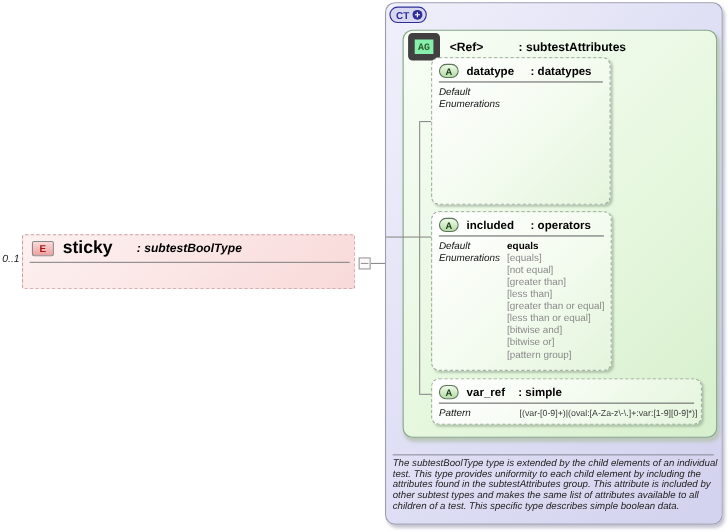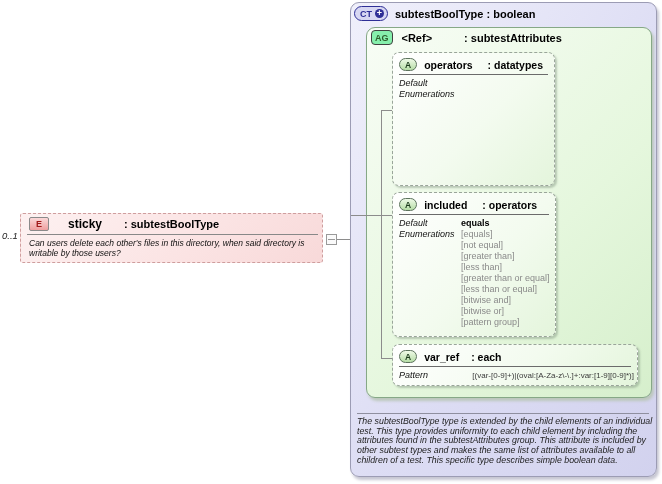--- a/index.html
+++ b/index.html
@@ -31,22 +31,22 @@
   
   #ag-box {
     left:366px; top:27px; width:284px; height:369px;
     border:1px solid #86a886; border-radius:9px;
     background:linear-gradient(135deg,#f8fdf6 0%,#e5f7dd 60%,#d6efcc 100%);
     box-shadow:2px 3px 3px #bcc7bc;
   }
   .ag-header { left:371px; top:30px; display:flex; align-items:center; }
   .badge-ag {
     display:flex; align-items:center; height:13px; padding:0 3px;
-    border:1px solid #404040; border-radius:4px;
-    background:#86efac; color:#2d5f2d; font-size:9px; font-weight:bold;
+    border:6px solid #404040; border-radius:4px;
+    background:#86efac; color:#2d5f2d; font-size:9px; font-weight:bold;font-family:Liberation Mono, monospace;
   }
   .ag-name { margin-left:9px; font-size:11px; font-weight:bold; color:#000; }
   .ag-type { margin-left:32px; font-size:11px; font-weight:bold; color:#000; }
 
   
   .attr-box {
     border:1px dashed #9aa59a; border-radius:7px; box-sizing:border-box;
     background:linear-gradient(135deg,#ffffff 0%,#f3fbef 55%,#e4f5dc 100%);
     box-shadow:2px 2px 2px rgba(125,145,125,0.45);
     padding-top:3px; overflow:hidden;
@@ -80,22 +80,22 @@
     border:1px dashed #cf9e9e; border-radius:3px;
     background:linear-gradient(140deg,#fdf1f1 0%,#fbe3e3 60%,#f8d9d9 100%);
   }
   .el-header { display:flex; align-items:center; padding:3px 6px 2px 8px; }
   .badge-e {
     width:18px; height:12px; display:flex; align-items:center; justify-content:center;
     border:1px solid #8a8a8a; border-radius:2px;
     background:linear-gradient(#fbd9d9,#ef9f9f); color:#a01818;
     font-size:9px; font-weight:bold;
   }
-  .el-name { margin-left:19px; font-size:12px; font-weight:bold; color:#000; }
-  .el-type { margin-left:22px; font-size:11px; font-weight:bold; color:#000; }
+  .el-name { margin-left:8px; font-size:16px; font-weight:bold; color:#000; }
+  .el-type { margin-left:22px; font-size:11px; font-weight:bold; color:#000;font-style:italic; }
   .el-sep { border-top:1px solid #888; margin:1px 4px 2px 6px; }
   .el-annotation {
     font-style:italic; font-size:8.5px; line-height:10px;
     padding:1px 6px 0 8px; color:#111;
   }
   #cardinality { left:2px; top:230px; font-size:9.5px; font-style:italic; color:#222; }
 
   
   .line { background:#8c8c8c; }
   #conn-line-ext { left:337px; top:239px; width:13px; height:1px; }
@@ -121,40 +121,39 @@
 
 <div id="canvas">
 
   <div id="ct-panel" class="abs"></div>
 
   <div class="ct-header abs">
     <span class="badge-ct">
       <span>CT</span>
       <span class="plus-circle">+</span>
     </span>
-    <span class="ct-title">subtestBoolType : boolean</span>
   </div>
 
   <div id="ag-box" class="abs"></div>
 
   <div class="ag-header abs">
     <span class="badge-ag">AG</span>
     <span class="ag-name">&lt;Ref&gt;</span>
     <span class="ag-type">: subtestAttributes</span>
   </div>
 
   <div id="feed-line" class="abs line"></div>
   <div id="tree-vert" class="abs line"></div>
   <div id="stub-top" class="abs line"></div>
   <div id="stub-bottom" class="abs line"></div>
 
   <div id="attr-datatype" class="abs attr-box">
     <div class="attr-header">
       <span class="badge-a">A</span>
-      <span class="attr-name">operators</span>
+      <span class="attr-name">datatype</span>
       <span class="attr-type">: datatypes</span>
     </div>
     <div class="attr-sep"></div>
     <div class="attr-table">
       <div class="tcol-labels">
         <div>Default</div>
         <div>Enumerations</div>
       </div>
     </div>
   </div>
@@ -185,21 +184,21 @@
             <div class="enum-item">[pattern group]</div>
           </div>
       </div>
     </div>
   </div>
 
   <div id="attr-varref" class="abs attr-box">
     <div class="attr-header">
       <span class="badge-a">A</span>
       <span class="attr-name">var_ref</span>
-      <span class="attr-type">: each</span>
+      <span class="attr-type">: simple</span>
     </div>
     <div class="attr-sep"></div>
     <div class="attr-table">
       <div class="tcol-labels">
         <div>Pattern</div>
       </div>
       <div class="tcol-values">
         <div class="pattern-value">[(var-[0-9]+)|(oval:[A-Za-z\-\.]+:var:[1-9][0-9]*)]</div>
       </div>
     </div>
@@ -210,21 +209,20 @@
 
   <div id="cardinality" class="abs">0..1</div>
 
   <div id="element-box" class="abs">
     <div class="el-header">
       <span class="badge-e">E</span>
       <span class="el-name">sticky</span>
       <span class="el-type">: subtestBoolType</span>
     </div>
     <div class="el-sep"></div>
-    <div class="el-annotation">Can users delete each other's files in this directory, when said directory is writable by those users?</div>
   </div>
 
   <div id="conn-line-ext" class="abs line"></div>
   <div id="conn-handle" class="abs">
     <div class="handle-dash"></div>
   </div>
 
 </div>
 
 </body></html>

